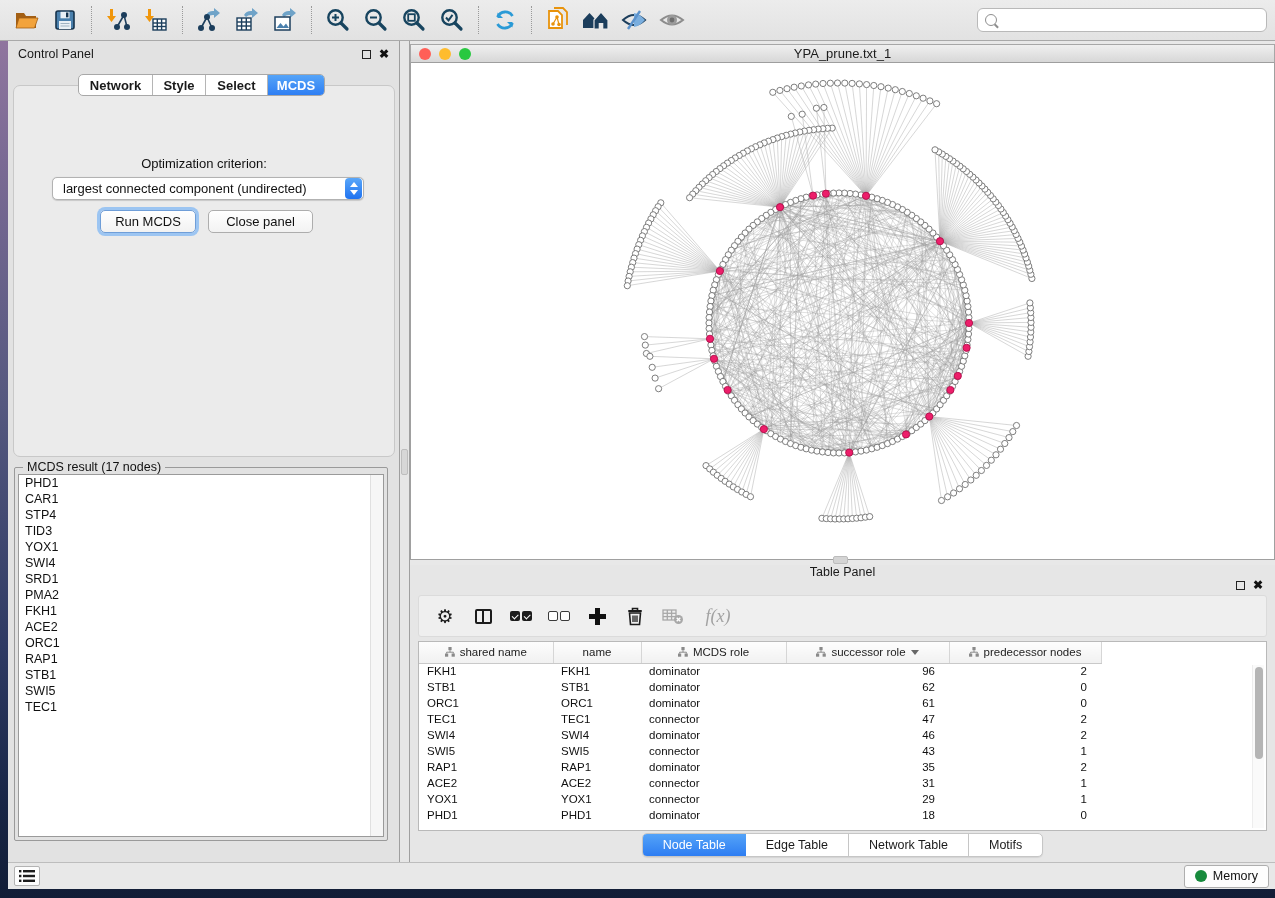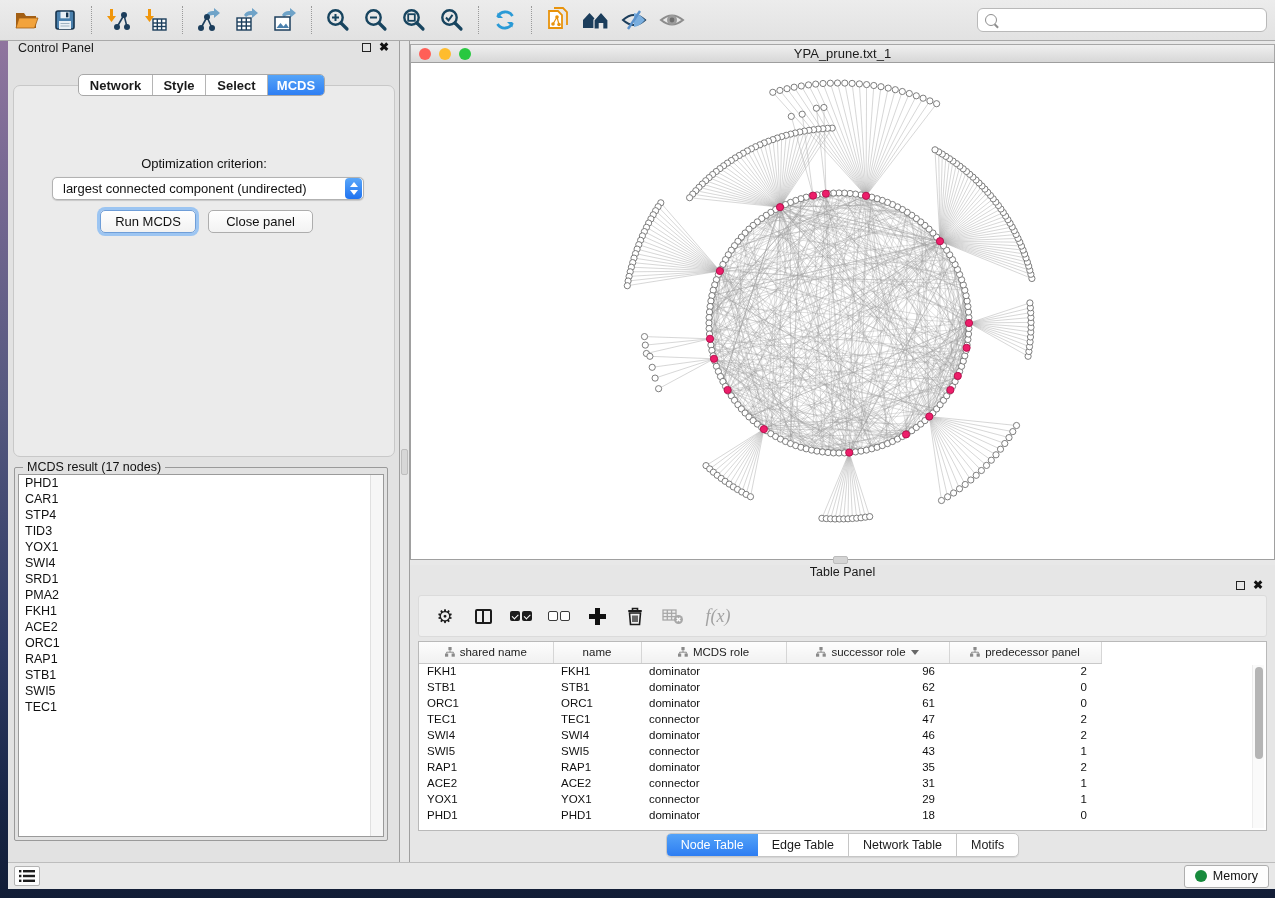--- a/index.html
+++ b/index.html
@@ -23,21 +23,21 @@
     border:1px solid #b9b9b9; border-radius:6px; display:flex; align-items:center; padding:0 7px;
   }
   .searchbox input { border:none; outline:none; flex:1; font-size:12px; background:transparent; font-family:"Liberation Sans",sans-serif; }
   .mag { width:12px; height:12px; border:1.6px solid #8f8f8f; border-radius:50%; position:relative; margin-right:5px; flex:none;}
   .mag::after { content:""; position:absolute; width:5px; height:1.6px; background:#8f8f8f; transform:rotate(45deg); left:8px; top:10px; }
   
   .control-panel {
     position:absolute; left:8px; top:41px; width:392px; height:821px;
     background:#e2e2e2; border-right:1px solid #9f9f9f; z-index:20;
   }
-  .panel-header { height:26px; display:flex; align-items:flex-start; padding:0 10px; }
+  .panel-header { height:26px; display:flex; align-items:center; padding:0 10px; }
   .panel-title { font-size:12.5px; color:#1a1a1a; }
   .win-icons { margin-left:auto; display:flex; align-items:center; gap:8px; }
   .float-icon { width:9px; height:9px; border:1.6px solid #222; }
   .close-icon { font-size:12px; font-weight:bold; color:#111; line-height:1; }
   .seg-tabs {
     position:absolute; left:70px; top:33px; height:22px; display:flex;
     background:#fff; border:1px solid #a8a8a8; border-radius:5px; overflow:hidden; z-index:5;
   }
   .seg-tab { font-size:13px; color:#1a1a1a; display:flex; align-items:center; justify-content:center; border-right:1px solid #b5b5b5;font-weight:bold; }
   .seg-tab:last-child { border-right:none; }
@@ -138,21 +138,21 @@
   }
   .node-table td.num { text-align:right; padding-right:14px; }
   .sort-chev { width:0; height:0; border-left:4px solid transparent; border-right:4px solid transparent; border-top:5px solid #666; display:inline-block; }
   .tree-ic { flex:none; }
   .tbl-vscroll { position:absolute; right:2px; top:23px; bottom:2px; width:12px; background:#fafafa; border-left:1px solid #ededed; }
   .tbl-thumb { position:absolute; left:2px; top:2px; width:8px; height:92px; background:#b5b5b5; border-radius:4px; }
   .bottom-tabs {
     position:absolute; left:0; right:0; top:268px; display:flex; justify-content:center;
   }
   .bt-group { display:flex; background:#fff; border:1px solid #c6c6c6; border-radius:5px; overflow:hidden; box-shadow:0 1px 1px rgba(0,0,0,.08); }
-  .bt-tab { font-size:12.5px; color:#1a1a1a; padding:4px 14px; border-right:1px solid #c6c6c6;text-align:right; }
+  .bt-tab { font-size:12.5px; color:#1a1a1a; padding:4px 20px; border-right:1px solid #c6c6c6;text-align:right; }
   .bt-tab:last-child { border-right:none; }
   .bt-tab.active { background:linear-gradient(#54a3f8,#2d7df2); color:#fff; border-right:none; }
   
   .status-bar {
     position:absolute; left:8px; top:862px; width:1267px; height:27px;
     background:#e8e8e8; border-top:1px solid #bdbdbd; z-index:25;
     display:flex; align-items:center; padding:0 6px;
   }
   .list-btn { width:26px; height:20px; background:#fdfdfd; border:1px solid #b3b3b3; border-radius:2px; display:flex; align-items:center; justify-content:center; }
   .memory-btn {
@@ -1528,21 +1528,21 @@
             <th>
               <span class="th-inner">
                 <svg width="10" height="10" viewBox="0 0 10 10" class="tree-ic">
                   <g fill="#8a8a8a">
                     <rect x="3.4" y="0" width="3.2" height="3.2"></rect>
                     <rect x="0" y="6.5" width="3.2" height="3.2"></rect>
                     <rect x="6.6" y="6.5" width="3.2" height="3.2"></rect>
                   </g>
                   <path d="M5 3.2 v2 M1.6 6.5 v-1.3 h6.8 v1.3" fill="none" stroke="#8a8a8a" stroke-width="1"></path>
                 </svg>
-                <span>predecessor panel</span>
+                <span>predecessor nodes</span>
               </span>
             </th>
           </tr>
         </thead>
       <tbody id="tbl-body">
           <tr>
             <td>FKH1</td>
             <td>FKH1</td>
             <td>dominator</td>
             <td class="num">96</td>

